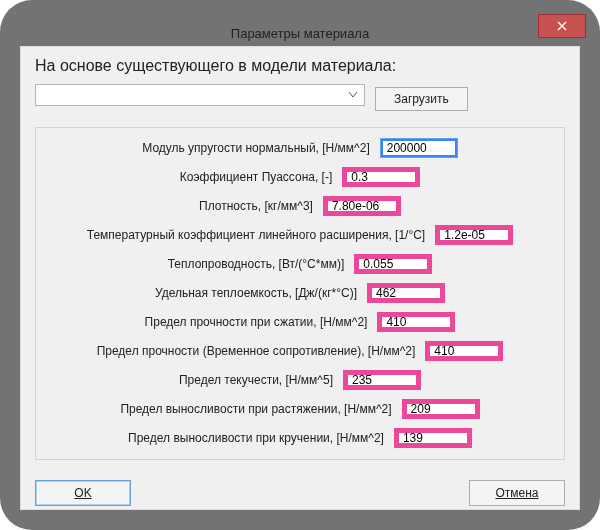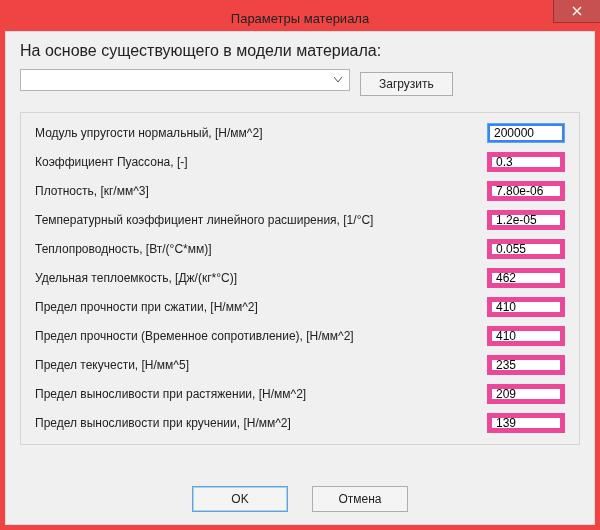--- a/index.html
+++ b/index.html
@@ -6,24 +6,25 @@
     margin: 0;
     padding: 0;
     font-family: "Segoe UI", Tahoma, Arial, sans-serif;
     font-size: 12px;
     background: #ffffff;
     color: #222;
   }
   .window {
     width: 600px;
     height: 530px;
-    background: #ef4444;
-    box-sizing: border-box;
-    padding: 5px;
-    position: relative;
+    background: #737373;
+    box-sizing: border-box;
+    padding: 20px;
+    position: relative;
+    border-radius: 32px;
   }
   .titlebar {
     height: 26px;
     display: flex;
     align-items: center;
     justify-content: center;
     position: relative;
     color: #222;
     font-size: 13px;
   }
@@ -109,21 +110,21 @@
 
   .param-group {
     margin-top: 10px;
     border: 1px solid #d4d4d4;
     padding: 10px 14px 2px 14px;
     flex: 0 0 auto;
   }
   .param-row {
     display: flex;
     align-items: center;
-    justify-content: space-between;
+    justify-content: center;
     margin-bottom: 9px;
   }
   .param-label {
     font-size: 12px;
     color: #222;
     padding-right: 10px;
     line-height: 1.2;
   }
   .param-input {
     width: 78px;
@@ -137,23 +138,24 @@
   }
   .param-input.focused {
     border: 3px solid #3b82f6;
     outline: 1px solid #5ca7e4;
     outline-offset: -1px;
   }
 
   .button-row {
     margin-top: auto;
     display: flex;
-    justify-content: center;
+    justify-content: space-between;
     gap: 24px;
     padding-top: 12px;
+    text-decoration: underline;
   }
   .button-row button.std {
     min-width: 96px;
     height: 26px;
   }
   .button-row button.default {
     border: 1px solid #6aa0d8;
     box-shadow: 0 0 0 1px #aad1f0 inset;
   }
 </style>

